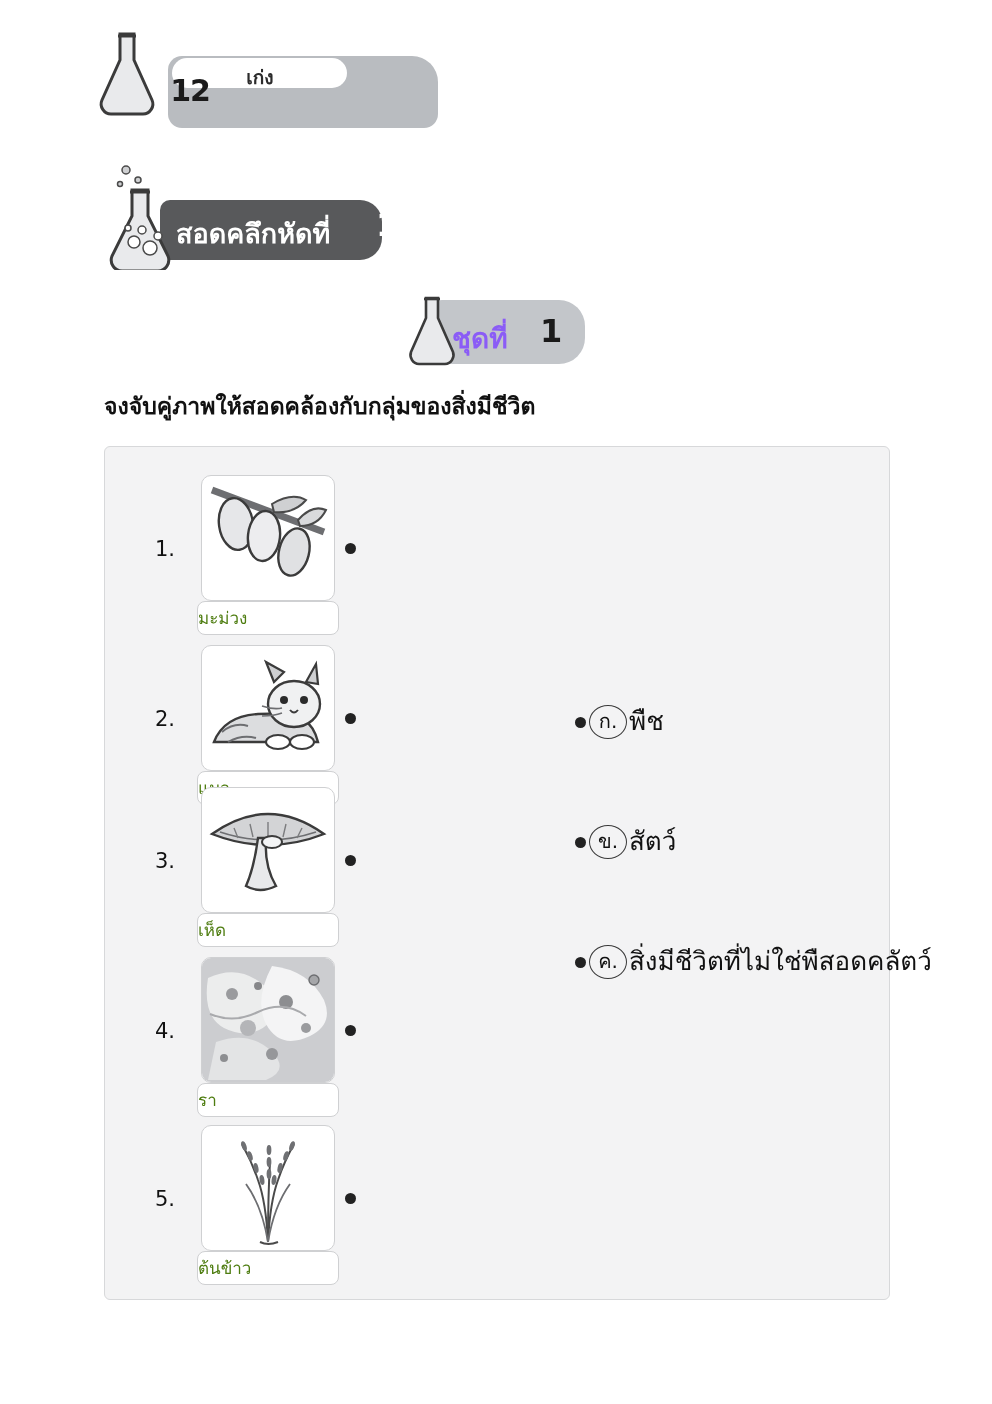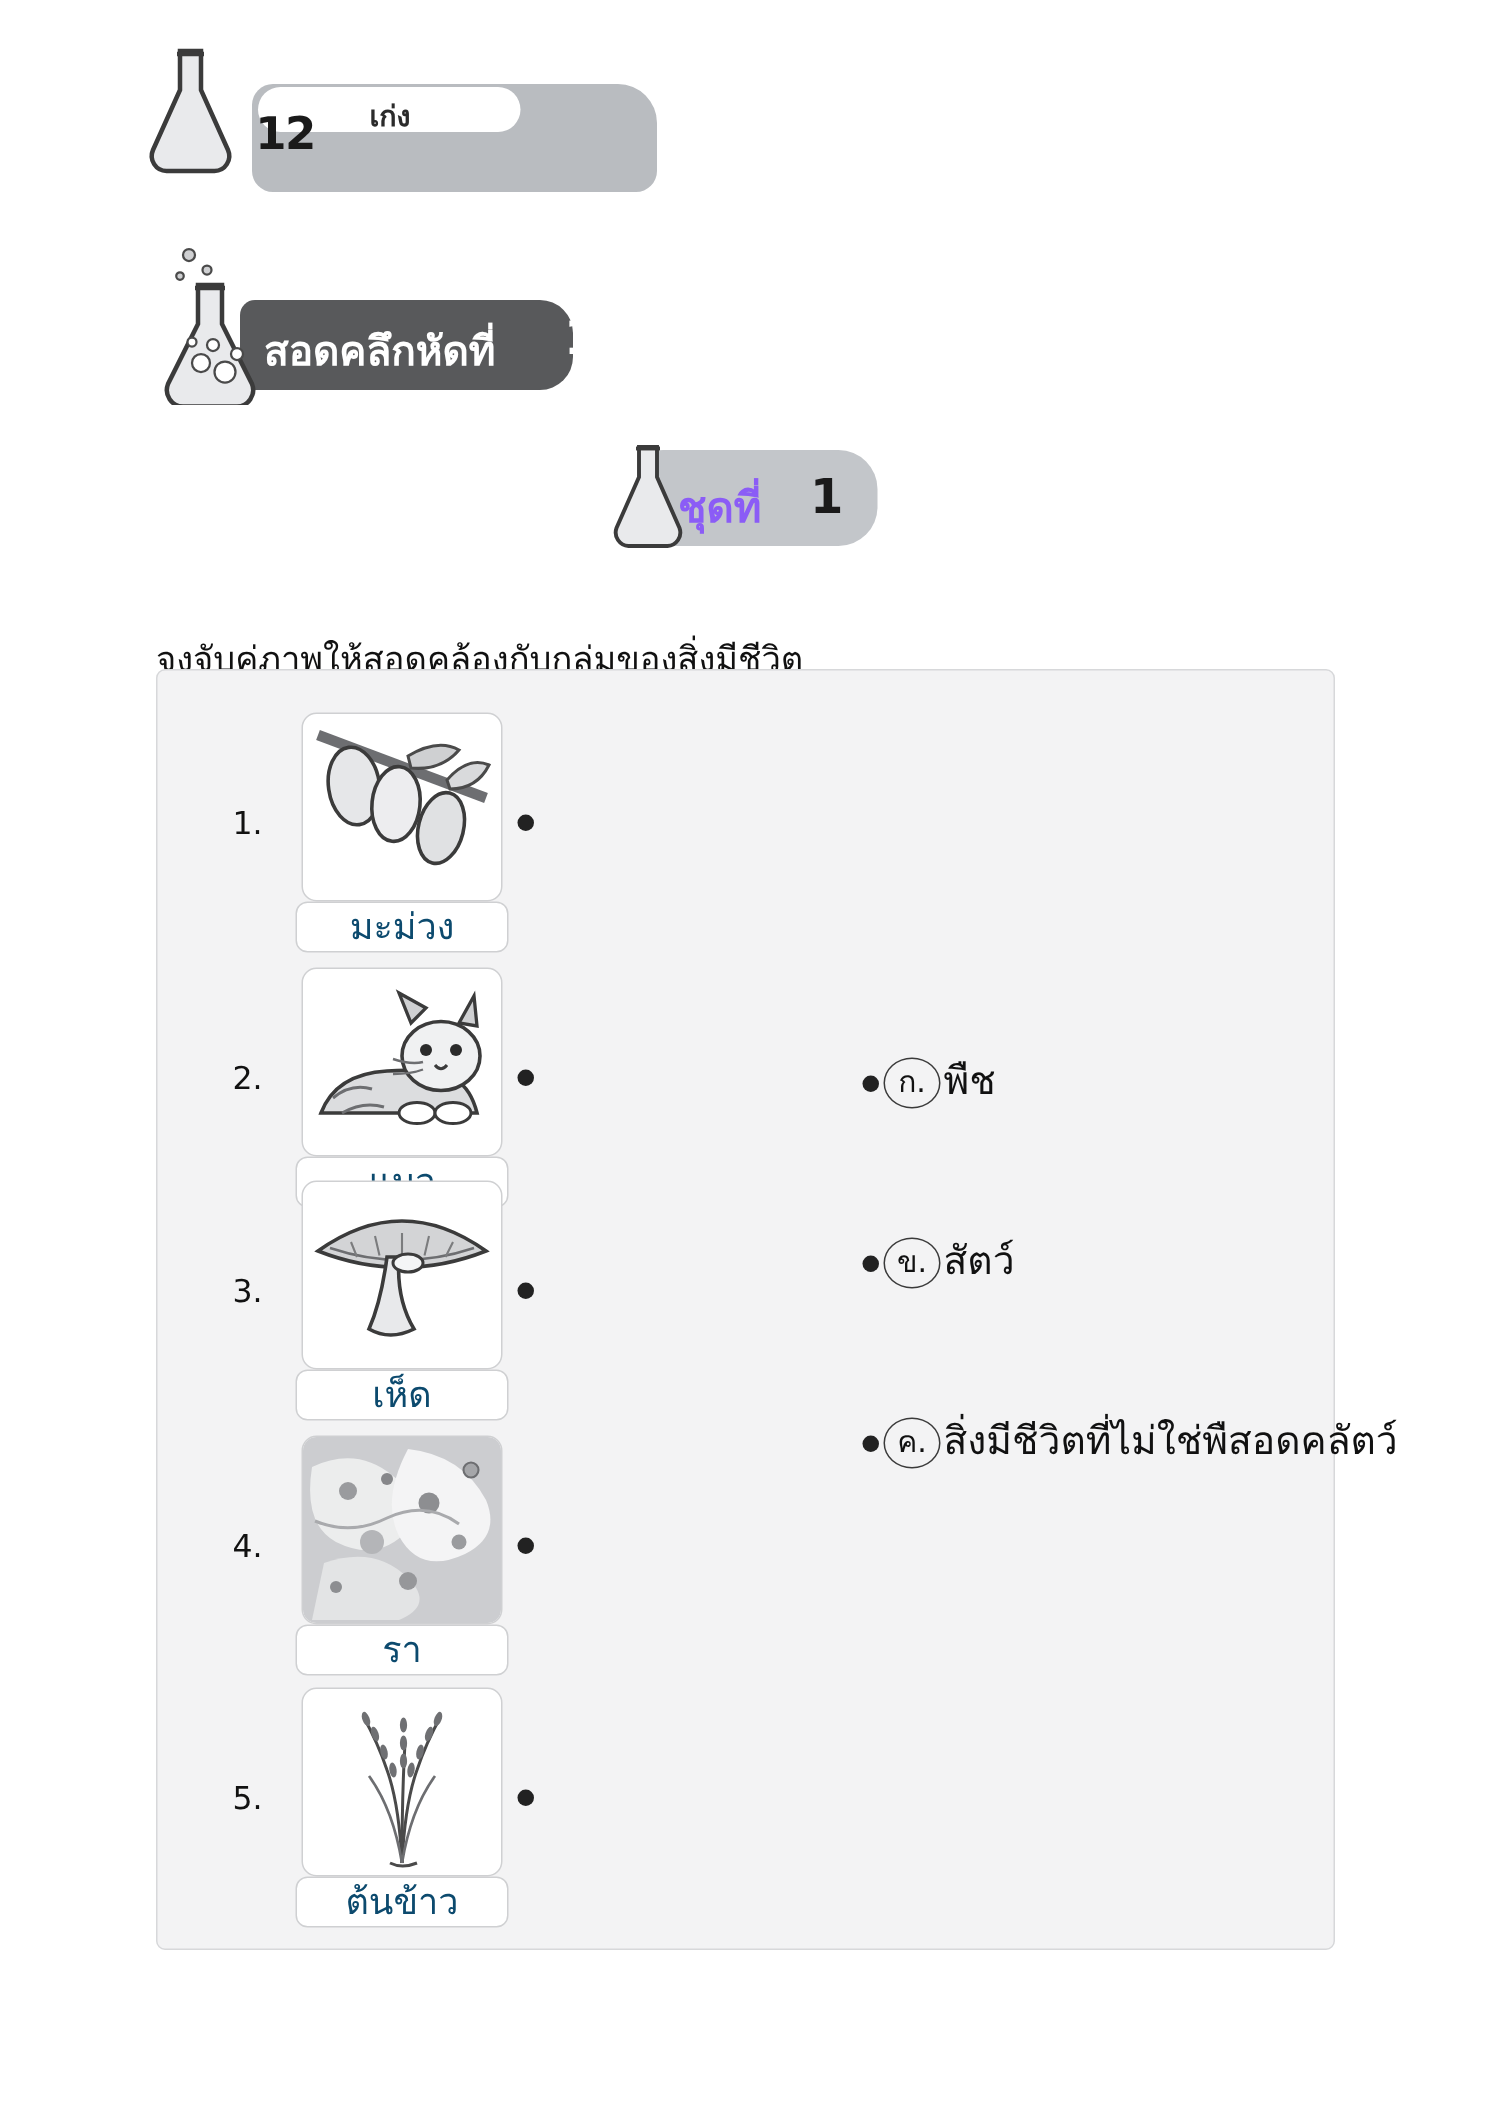--- a/index.html
+++ b/index.html
@@ -147,23 +147,22 @@
     width: 58px;
     height: 78px;
   }
 
   
   .instruction {
     position: absolute;
     left: 104px;
     top: 388px;
     font-size: 23px;
-    font-weight: normal;
+    font-weight: bold;
     color: #111;
-    margin-top: 33px;
   }
 
   
   .panel {
     position: absolute;
     left: 104px;
     top: 446px;
     width: 784px;
     height: 852px;
     background: #f3f3f4;
@@ -205,24 +204,24 @@
   }
   .q-caption {
     position: absolute;
     left: 52px;
     top: 126px;
     width: 140px;
     height: 32px;
     background: #ffffff;
     border: 1px solid #cfd0d2;
     border-radius: 8px;
-    font-size: 24px;
+    font-size: 17px;
     line-height: 32px;
-    text-align: center;
-    color: #0c4a6e;
+    text-align: left;
+    color: #4d7c0f;
   }
   .q-dot {
     position: absolute;
     left: 200px;
     top: 68px;
     width: 11px;
     height: 11px;
     border-radius: 50%;
     background: #222;
   }

